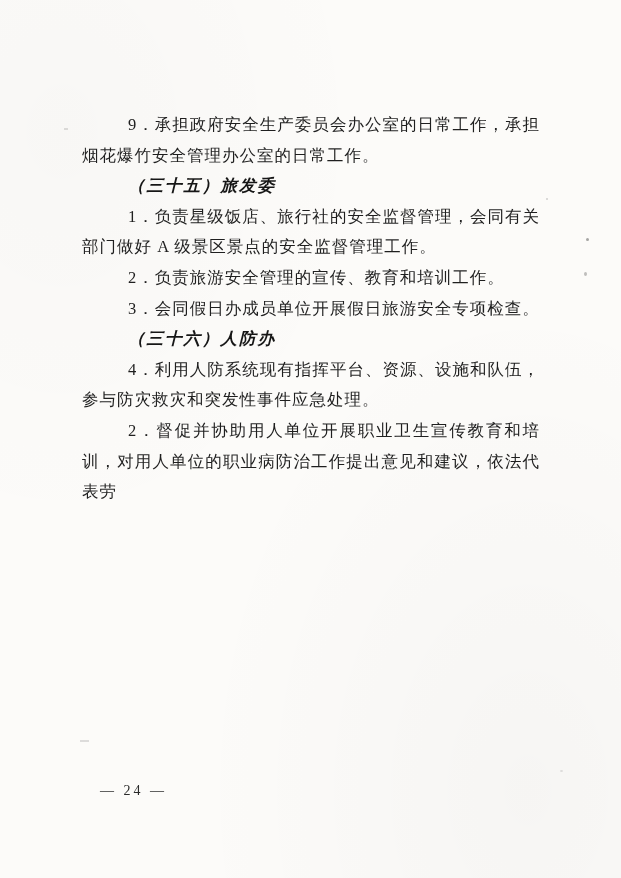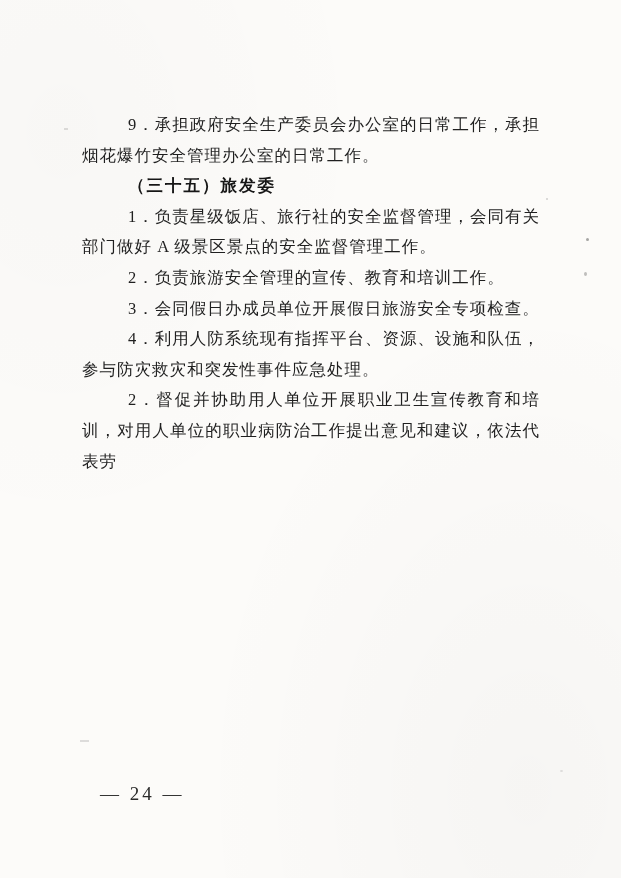--- a/index.html
+++ b/index.html
@@ -40,26 +40,27 @@
     line-height: 30.6px;
     letter-spacing: 1px;
     text-align: justify;
     text-indent: 46px;
     word-break: break-all;
   }
   .para.heading {
     font-weight: bold;
     letter-spacing: 2px;
     color: #161616;
+    font-style: italic;
   }
   .footer-pagenum {
     position: absolute;
     left: 100px;
     top: 783px;
-    font-size: 19px;
+    font-size: 14px;
     letter-spacing: 3px;
     color: #2a2a2a;
   }
   
   .speck {
     position: absolute;
     background: rgba(60,60,60,0.45);
     border-radius: 50%;
   }
   .speck.s1 { left: 586px; top: 238px; width: 3px; height: 3px; }
@@ -74,20 +75,21 @@
 
 <div class="page">
 
   <div class="content">
 
   <p class="para body">9．承担政府安全生产委员会办公室的日常工作，承担烟花爆竹安全管理办公室的日常工作。</p>
       <p class="para heading">（三十五）旅发委</p>
       <p class="para body">1．负责星级饭店、旅行社的安全监督管理，会同有关部门做好 A 级景区景点的安全监督管理工作。</p>
       <p class="para body">2．负责旅游安全管理的宣传、教育和培训工作。</p>
       <p class="para body">3．会同假日办成员单位开展假日旅游安全专项检查。</p>
+      <p class="para heading">（三十六）人防办</p>
       <p class="para body">4．利用人防系统现有指挥平台、资源、设施和队伍，参与防灾救灾和突发性事件应急处理。</p>
       <p class="para body">2．督促并协助用人单位开展职业卫生宣传教育和培训，对用人单位的职业病防治工作提出意见和建议，依法代表劳</p>
     </div>
 
   <div class="footer-pagenum">— 24 —</div>
 
   <div class="speck s1"></div>
   <div class="speck s2"></div>
   <div class="speck s3"></div>
   <div class="speck s4"></div>

